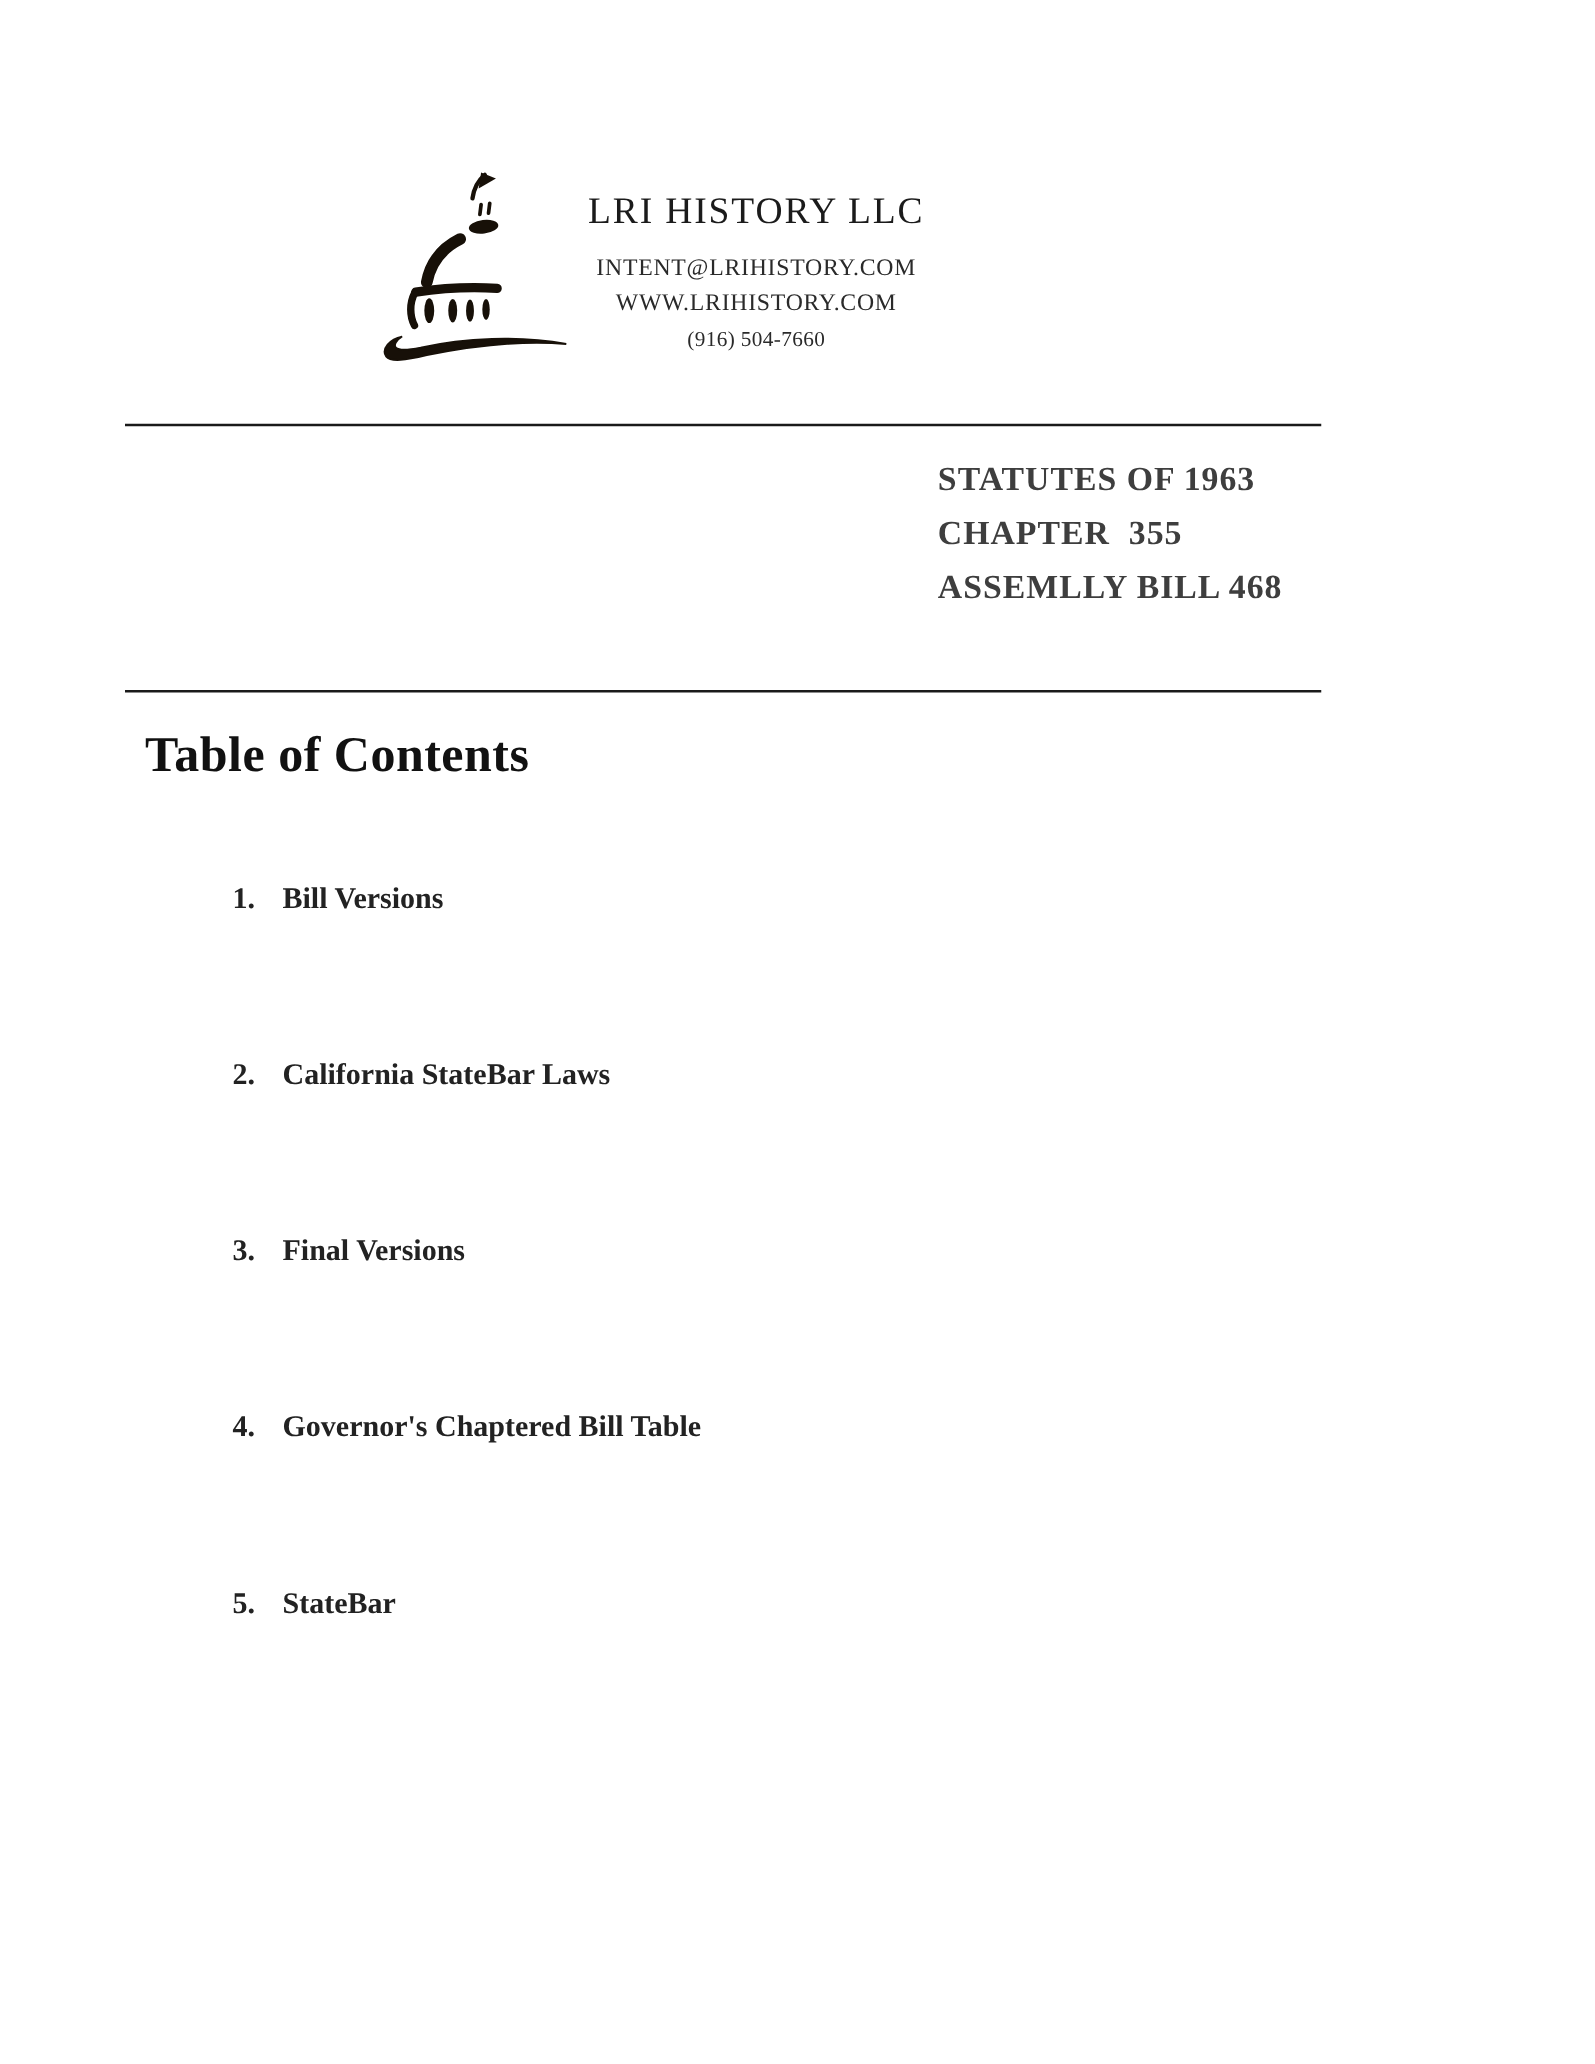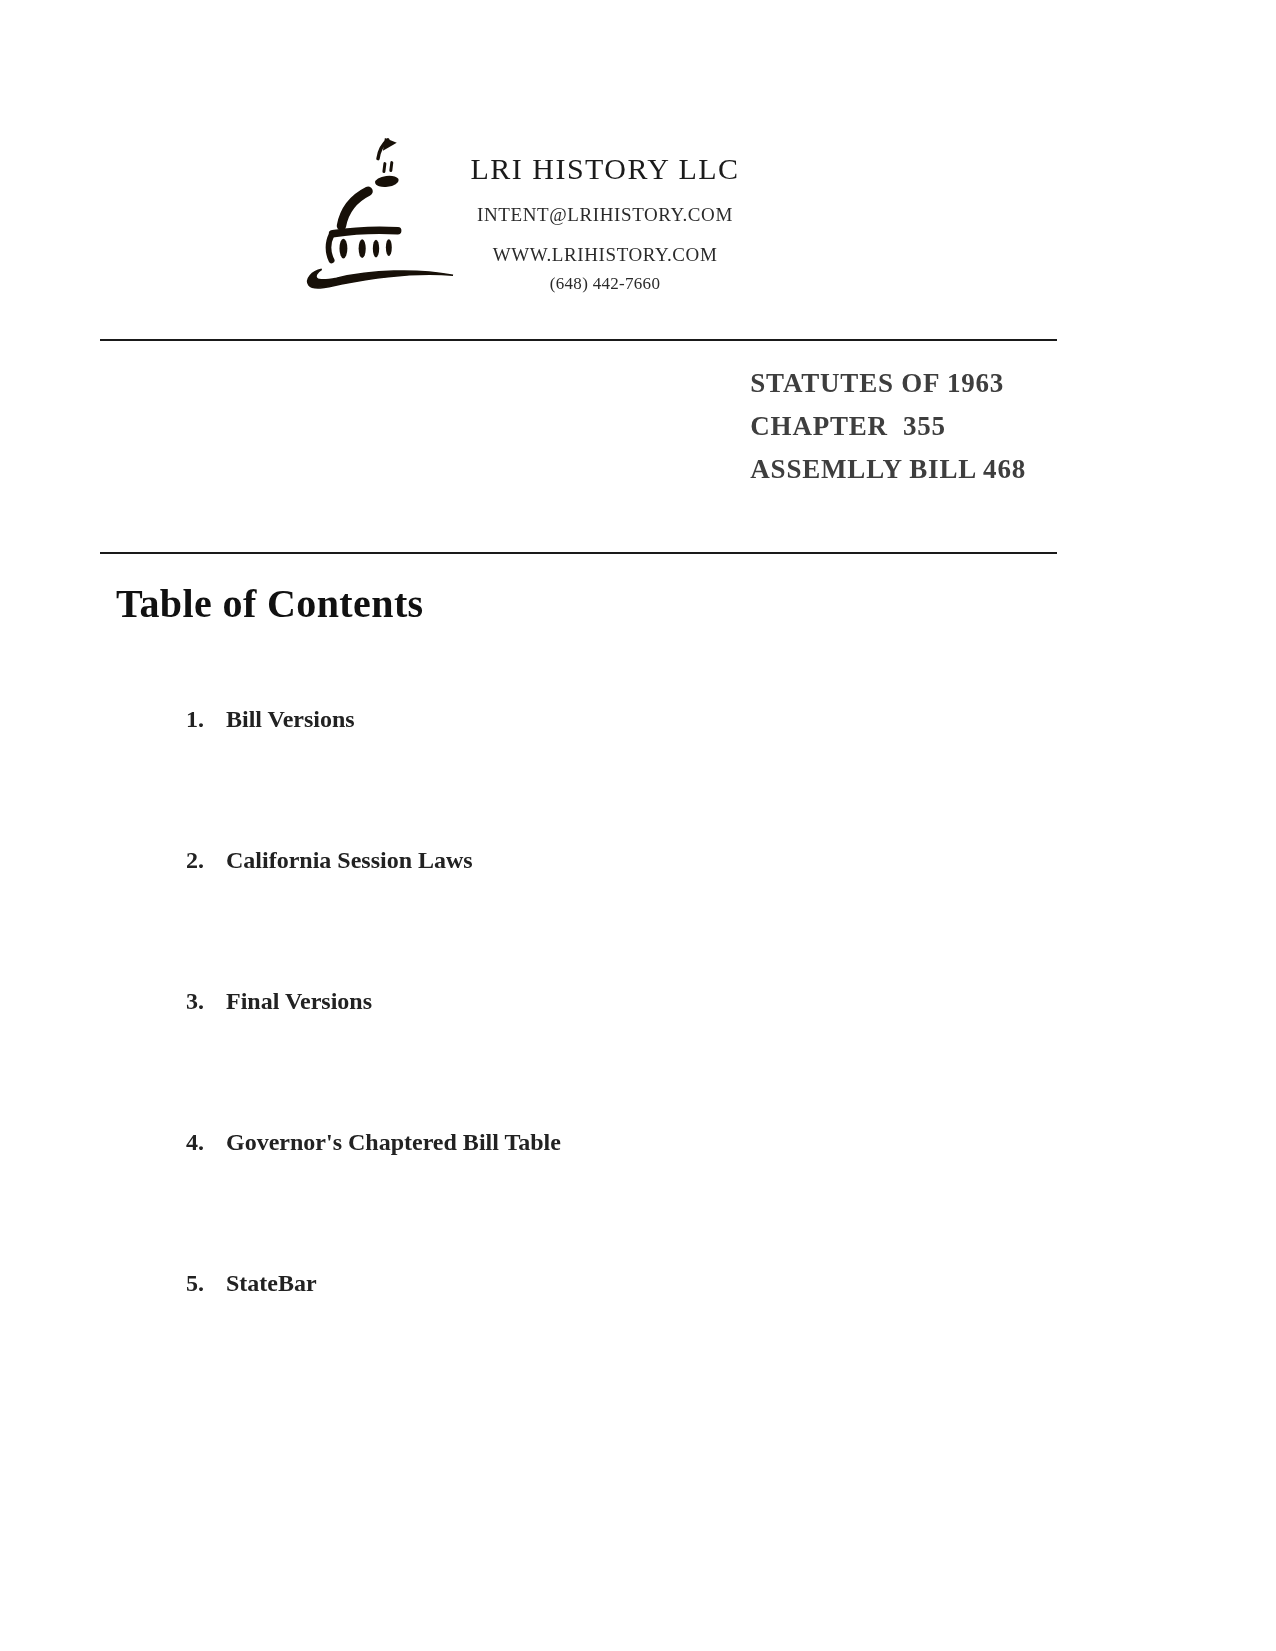--- a/index.html
+++ b/index.html
@@ -36,21 +36,21 @@
     white-space: pre;
   }
   .contact-line {
     font-size: 19px;
     line-height: 24px;
     letter-spacing: 0.6px;
     color: #2a2a2a;
     white-space: pre;
   }
   .contact-email { margin-top: 17px; }
-  .contact-web   { margin-top: 16px; }
+  .contact-web   { margin-top: 4px; }
   .contact-phone { margin-top: 5px; font-size: 17px; letter-spacing: 0.3px; }
 
   
   .rule {
     position: absolute;
     left: 100px;
     width: 957px;
     height: 2px;
     background: #1a1a1a;
   }
@@ -136,40 +136,40 @@
                C 15 142 8 150 12 156
                C 16 161 28 159 45 155
                C 85 147 125 143 158 146 Z" fill="#171008" stroke="#171008" stroke-width="1.5"></path>
     </g>
   </svg>
 
   <div id="header-text">
     <div class="company-name">LRI HISTORY LLC</div>
     <div class="contact-line contact-email">INTENT@LRIHISTORY.COM</div>
     <div class="contact-line contact-web">WWW.LRIHISTORY.COM</div>
-    <div class="contact-line contact-phone">(648) 442-7660</div>
+    <div class="contact-line contact-phone">(916) 504-7660</div>
   </div>
 
   <div class="rule" id="rule-top"></div>
   <div class="rule" id="rule-bottom"></div>
 
   <div id="doc-title">
     <div class="doc-title-line">STATUTES OF 1963</div>
     <div class="doc-title-line">CHAPTER  355</div>
     <div class="doc-title-line">ASSEMLLY BILL 468</div>
   </div>
 
   <div id="toc-heading">Table of Contents</div>
 
   <div id="toc-list">
     <div class="toc-item">
       <span class="toc-num">1.</span><span>Bill Versions</span>
     </div>
     <div class="toc-item">
-      <span class="toc-num">2.</span><span>California Session Laws</span>
+      <span class="toc-num">2.</span><span>California StateBar Laws</span>
     </div>
     <div class="toc-item">
       <span class="toc-num">3.</span><span>Final Versions</span>
     </div>
     <div class="toc-item">
       <span class="toc-num">4.</span><span>Governor's Chaptered Bill Table</span>
     </div>
     <div class="toc-item">
       <span class="toc-num">5.</span><span>StateBar</span>
     </div>

